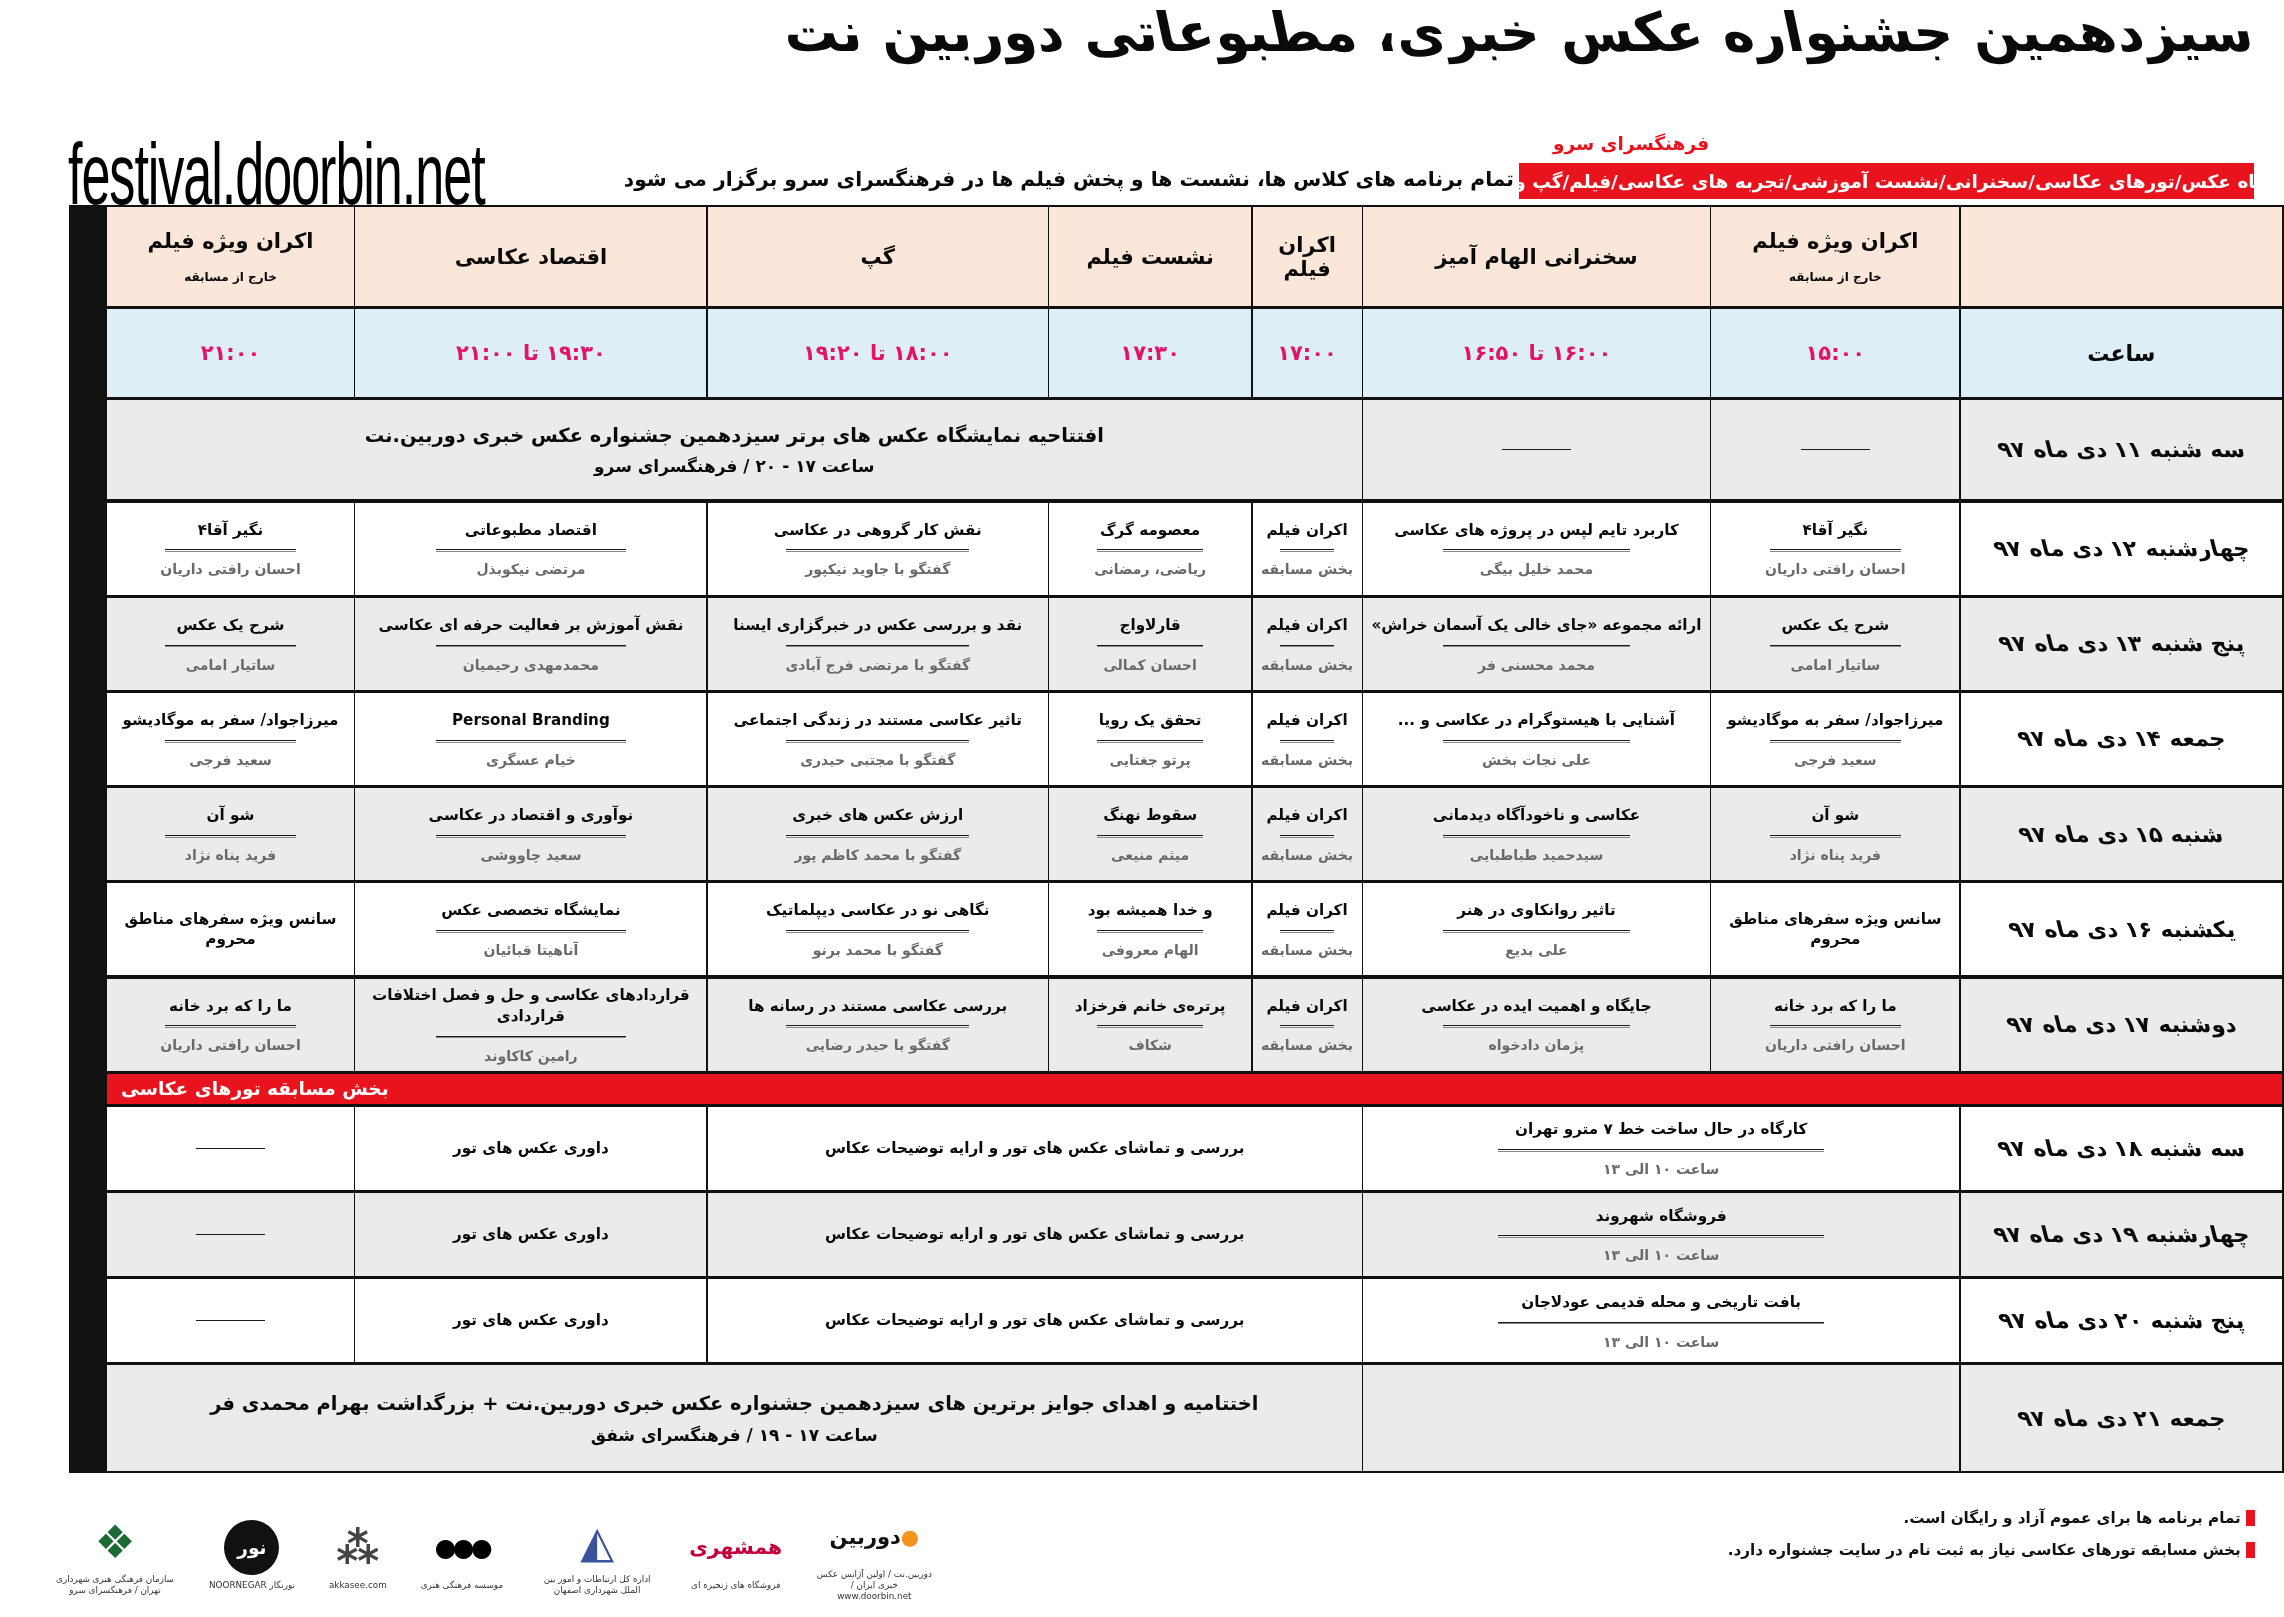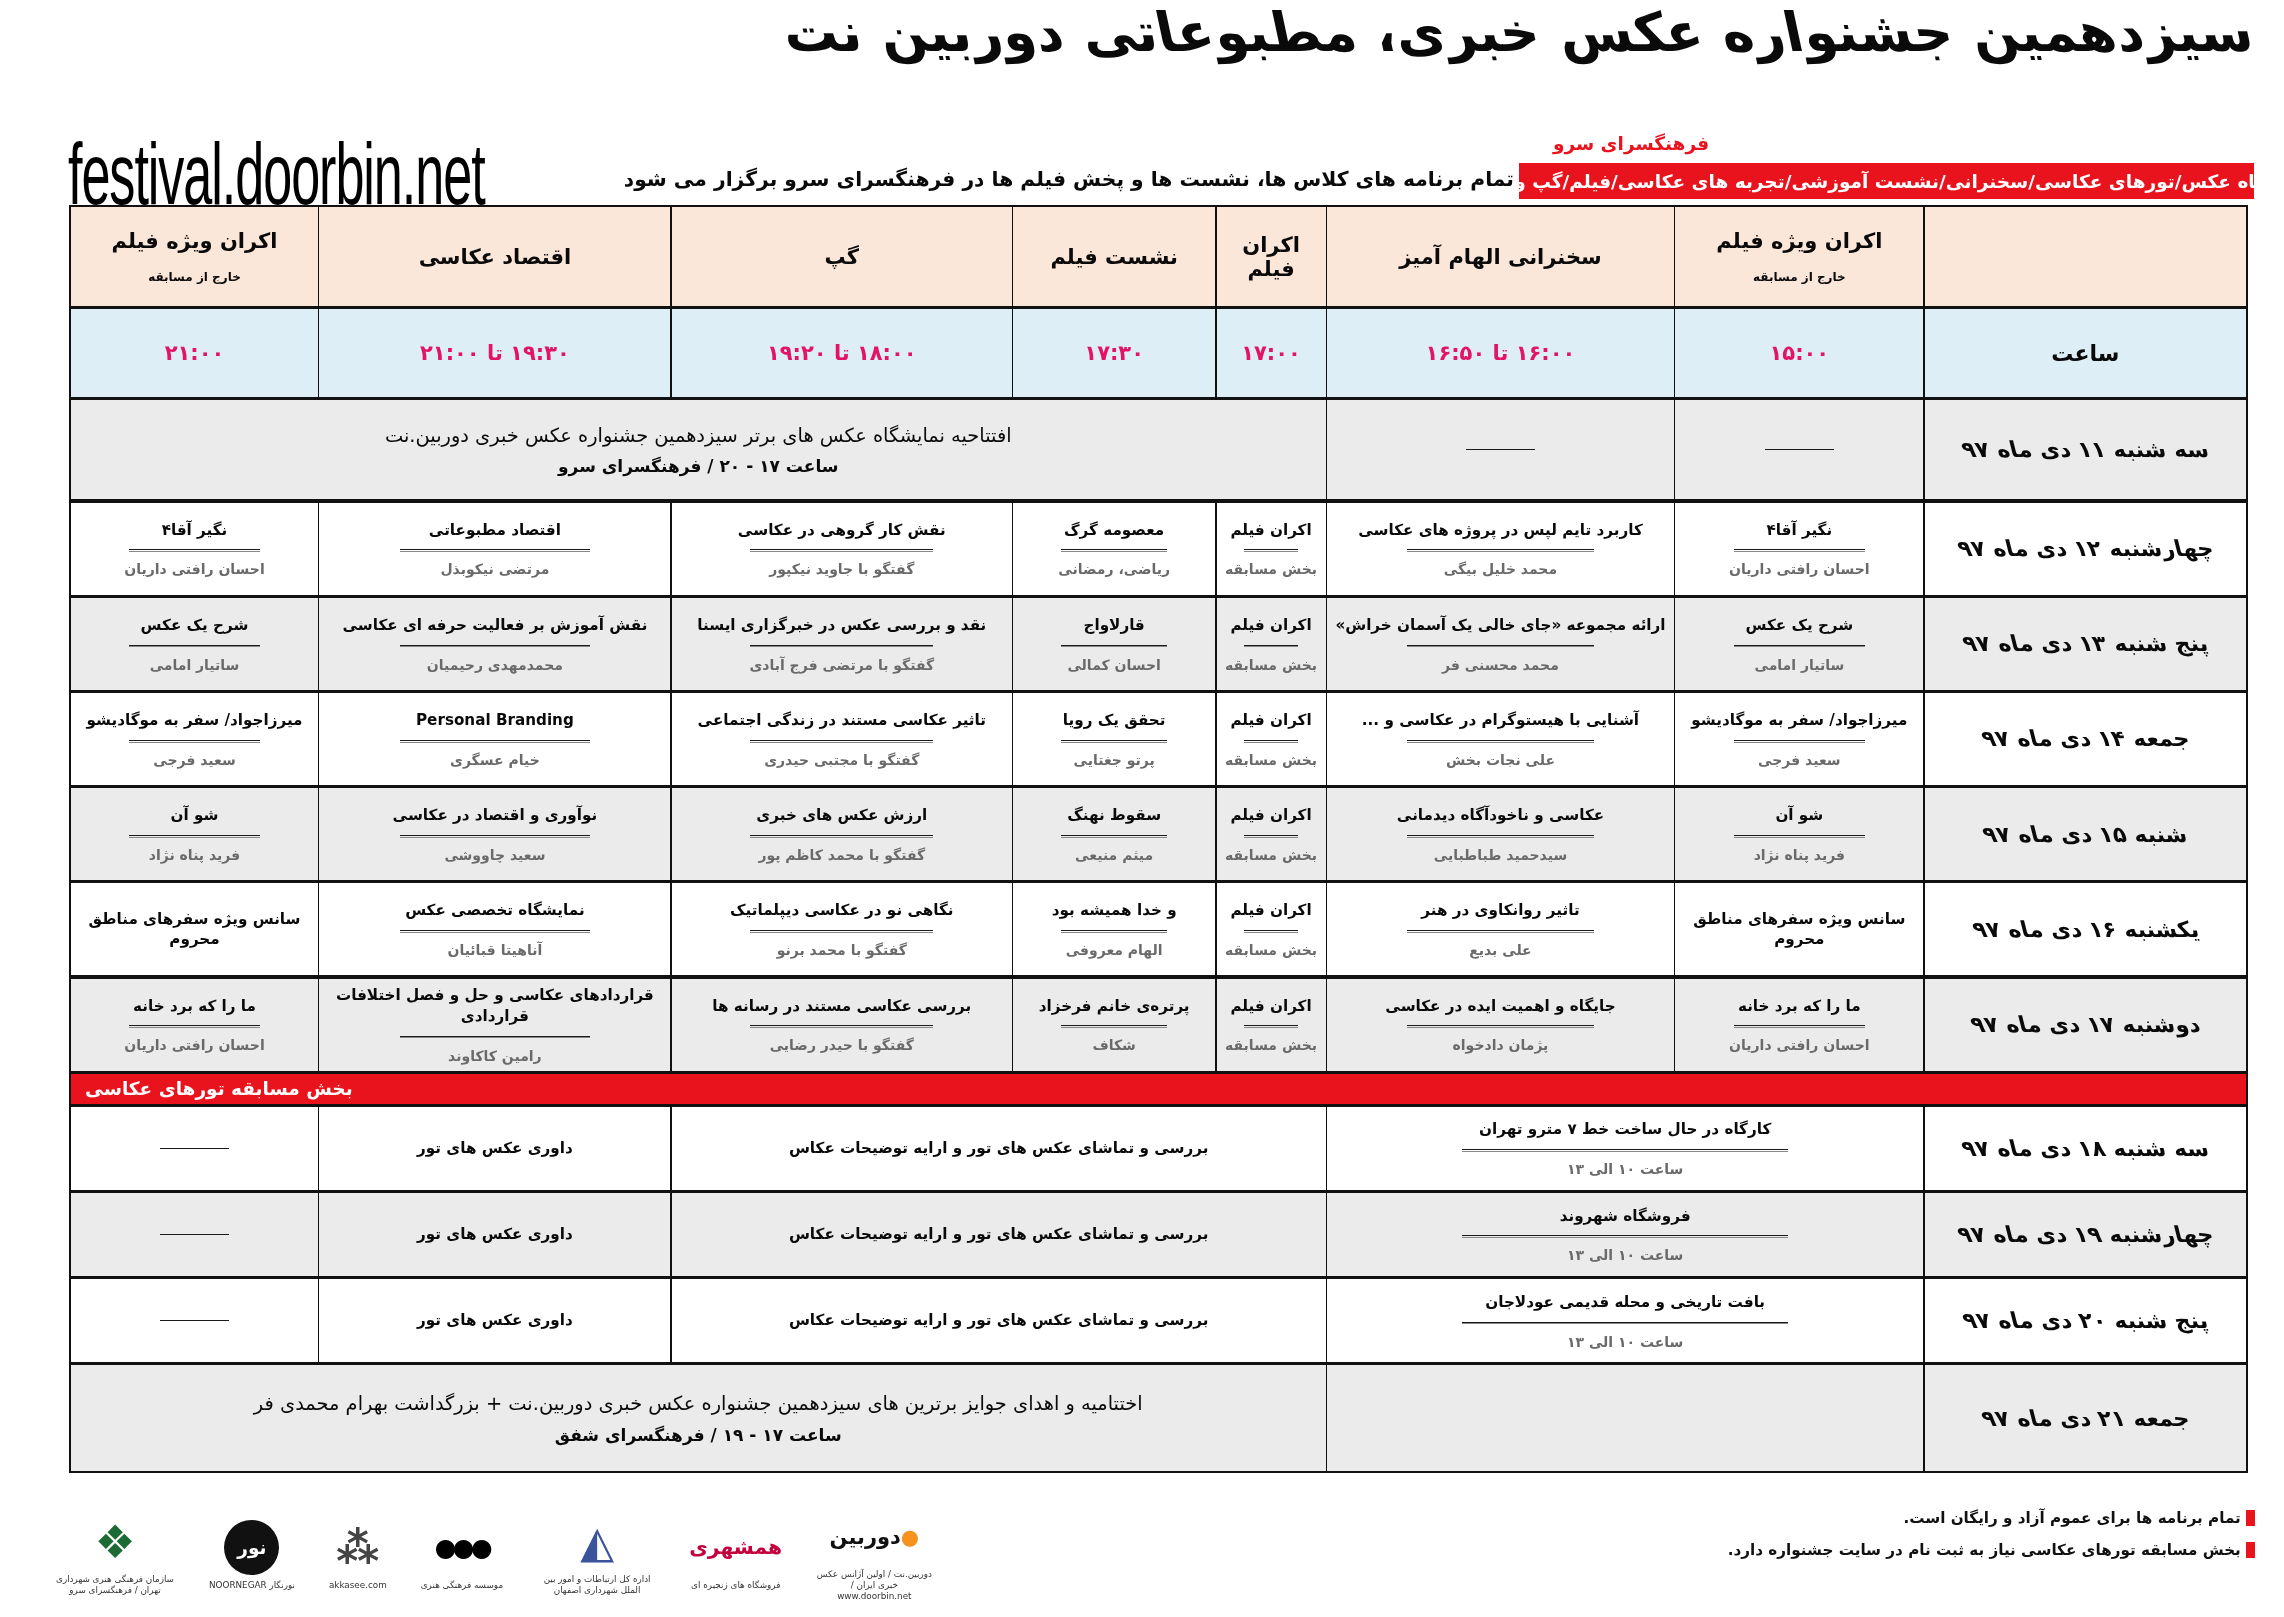--- a/index.html
+++ b/index.html
@@ -9,36 +9,36 @@
   .site-url{position:absolute;left:68px;top:124px;font-family:"Liberation Sans",sans-serif;font-weight:300;font-size:87px;letter-spacing:-1.8px;transform:scaleX(.60);transform-origin:left bottom;color:#000;white-space:nowrap;}
   .main-title{position:absolute;right:32px;top:4.6px;width:748px;text-align:center;font-weight:bold;font-size:54px;line-height:1.05;transform:skewX(12deg);color:#0a0a0a;white-space:nowrap;}
   .venue-red{position:absolute;right:575px;top:133px;color:#e8131c;font-weight:bold;font-size:18.5px;}
   .cat-bar{position:absolute;right:30.5px;top:163px;width:735px;height:36px;background:#e8131c;display:flex;align-items:center;justify-content:center;}
   .cat-bar span{color:#fff;font-weight:bold;font-size:18.5px;white-space:nowrap;}
   .head-note{position:absolute;right:770px;top:167px;font-weight:bold;font-size:20.3px;color:#0a0a0a;white-space:nowrap;}
   
   .schedule{position:absolute;left:69px;top:205px;display:grid;
     grid-template-columns:247px 351px 340px 202px 109px 347px 248px 321px;
     grid-template-rows:99px 88px 99px repeat(6,92px) 30px repeat(3,83px) 106px;
-    gap:3.2px 1.4px;background:#111;border:2.3px solid #111;}
+    gap:3.2px 1.4px;background:#111;border:2.3px solid #111;padding-left:36px;}
   .cell{background:#fff;display:flex;flex-direction:column;align-items:center;justify-content:center;gap:9.2px;padding:3.7px 6.5px;text-align:center;}
   .bg-peach{background:#fbe7da;}
   .bg-blue{background:#ddeef7;}
   .bg-gray{background:#ebebeb;}
   .sp2{grid-column:span 2}.sp3{grid-column:span 3}.sp5{grid-column:span 5}.sp8{grid-column:1/-1}
   .col-head{font-weight:bold;font-size:21px;color:#0a0a0a;}
   .col-note{font-weight:bold;font-size:12px;color:#0a0a0a;margin-top:8px;}
   .time-txt{font-weight:bold;font-size:21px;color:#e31366;}
   .hour-label{font-weight:bold;font-size:22px;color:#0a0a0a;}
   .date-txt{font-weight:bold;font-size:22px;color:#0a0a0a;transform:skewX(14deg);white-space:nowrap;}
   .t{font-weight:bold;font-size:15.2px;color:#0a0a0a;line-height:1.35;}
   .p{font-weight:bold;font-size:14px;color:#6a6a6a;}
   .sep{width:56%;border-top:1.4px solid #1a1a1a;border-bottom:0.5px solid #888;height:0.9px;}
   .dash{width:69px;border-top:1.8px solid #1a1a1a;}
-  .big1{font-weight:normal;font-size:19.4px;color:#0a0a0a;}
+  .big1{font-weight:bold;font-size:19.4px;color:#0a0a0a;}
   .big2{font-weight:bold;font-size:17px;color:#0a0a0a;}
   .band-cell{background:#e8131c;display:flex;align-items:center;justify-content:flex-start;padding:0 14px;}
   .band-cell span{color:#fff;font-weight:bold;font-size:18.5px;}
   
   .footer-notes{position:absolute;right:29px;top:1509px;display:flex;flex-direction:column;gap:14px;align-items:flex-end;}
   .note-line{display:flex;flex-direction:row-reverse;align-items:center;gap:5px;}
   .note-line .bullet{width:9.2px;height:15.7px;background:#e8131c;}
   .note-line .txt{font-weight:bold;font-size:15.2px;color:#111;white-space:nowrap;}
   .logos{position:absolute;left:55px;top:1509px;display:flex;align-items:center;gap:34px;}
   .logo{display:flex;flex-direction:column;align-items:center;gap:4.6px;max-width:120px;}

